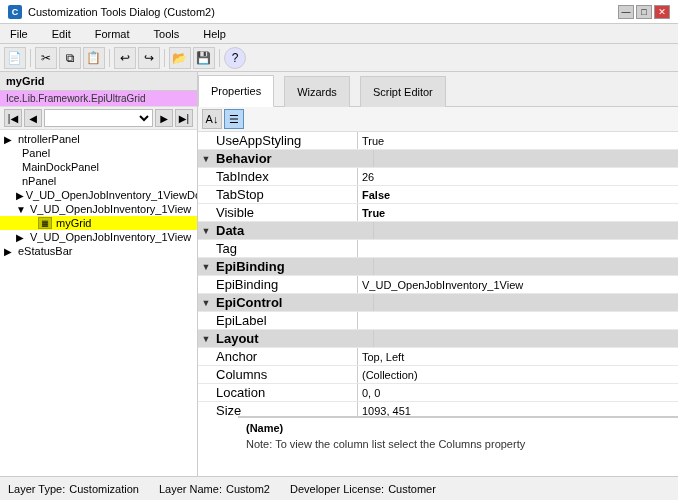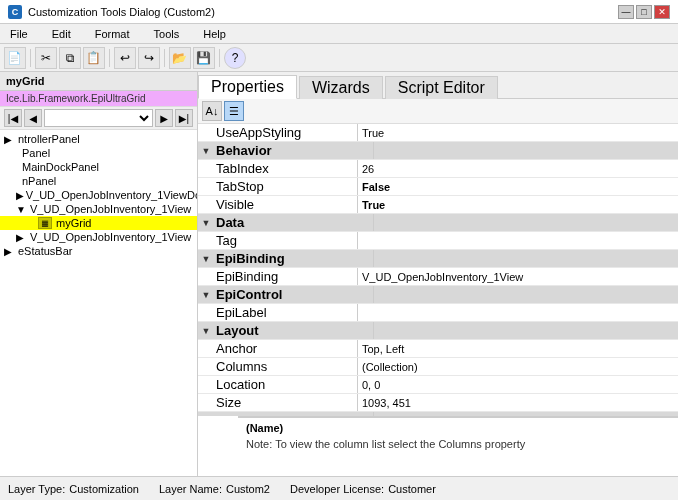--- a/index.html
+++ b/index.html
@@ -118,27 +118,27 @@
       background: #fff;
     }
     .tab-bar {
       display: flex;
       border-bottom: 1px solid #ccc;
       background: #f0f0f0;
       align-items: flex-end;
       padding-top: 2px;
     }
     .tab {
-      padding: 2px 12px;
+      padding: 9px 12px;
       border: 1px solid #ccc;
       border-bottom: none;
       background: #e0e0e0;
-      margin-right: 2px;
+      margin-right: 10px;
       cursor: pointer;
-      font-size: 16px;
+      font-size: 11px;
       bottom: -1px;
       position: relative;
     }
     .tab.active {
       background: #fff;
       border-bottom: 1px solid #fff;
       font-weight: normal;
     }
     .tab-toolbar {
       display: flex;

